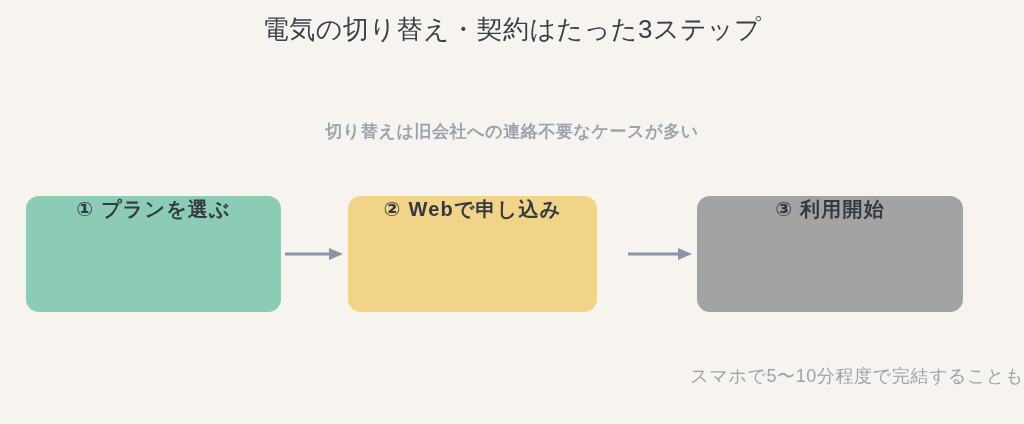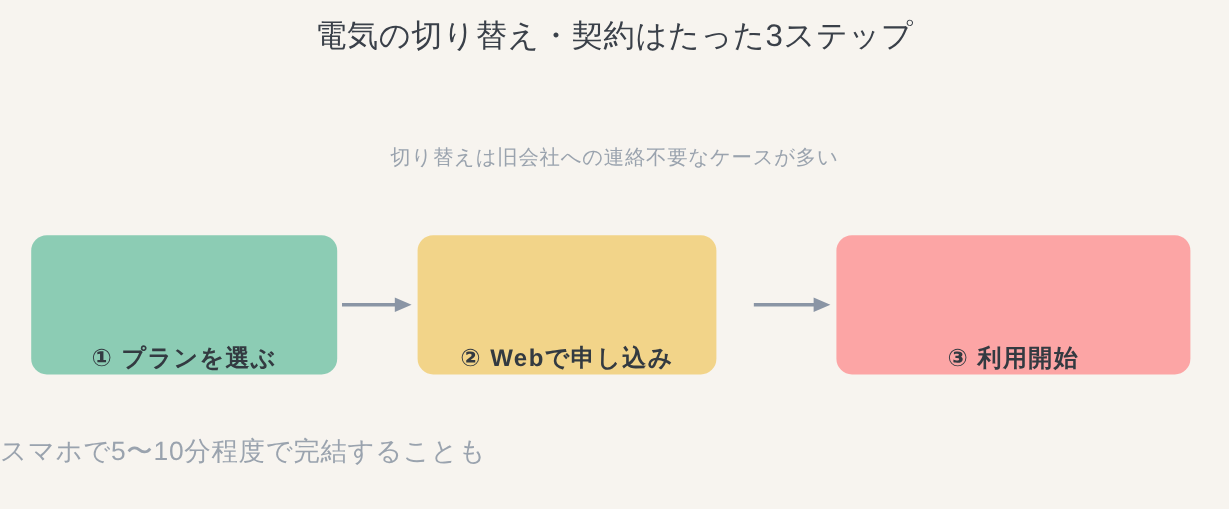--- a/index.html
+++ b/index.html
@@ -37,35 +37,35 @@
   }
 
   
   .subtitle {
     position: absolute;
     left: 0;
     top: 120px;
     width: 1024px;
     text-align: center;
     font-size: 17px;
-    font-weight: normal;
+    font-weight: bold;
     color: #9AA3AE;
     letter-spacing: 0.6px;
     line-height: 24px;
     white-space: nowrap;
   }
 
   
   .caption {
     position: absolute;
     left: 0;
     top: 364px;
     width: 1024px;
-    text-align: left;
-    font-size: 22px;
+    text-align: right;
+    font-size: 18px;
     font-weight: normal;
     color: #9AA3AE;
     letter-spacing: 0.6px;
     line-height: 24px;
     white-space: nowrap;
   }
 
   
   .flow {
     position: absolute;
@@ -74,36 +74,36 @@
     width: 1024px;
     height: 116px;
   }
 
   .step-box {
     position: absolute;
     top: 0;
     height: 116px;
     border-radius: 13px;
     display: flex;
-    align-items: flex-end;
+    align-items: flex-start;
     justify-content: center;
     box-sizing: border-box;
   }
 
   .step-label {
     font-size: 20px;
     font-weight: bold;
     color: #333A41;
     letter-spacing: 1.2px;
     white-space: nowrap;
   }
 
   #step-1 { left: 26px;  width: 255px; background: #8CCCB4; }
   #step-2 { left: 348px; width: 249px; background: #F2D489; }
-  #step-3 { left: 697px; width: 295px; background: #fca5a5; }
+  #step-3 { left: 697px; width: 266px; background: #a3a3a3; }
 
   
   .arrow {
     position: absolute;
     top: 50px;
     height: 16px;
   }
   #arrow-1 { left: 285px; width: 60px; }
   #arrow-2 { left: 628px; width: 66px; }
   .arrow svg { display: block; }

